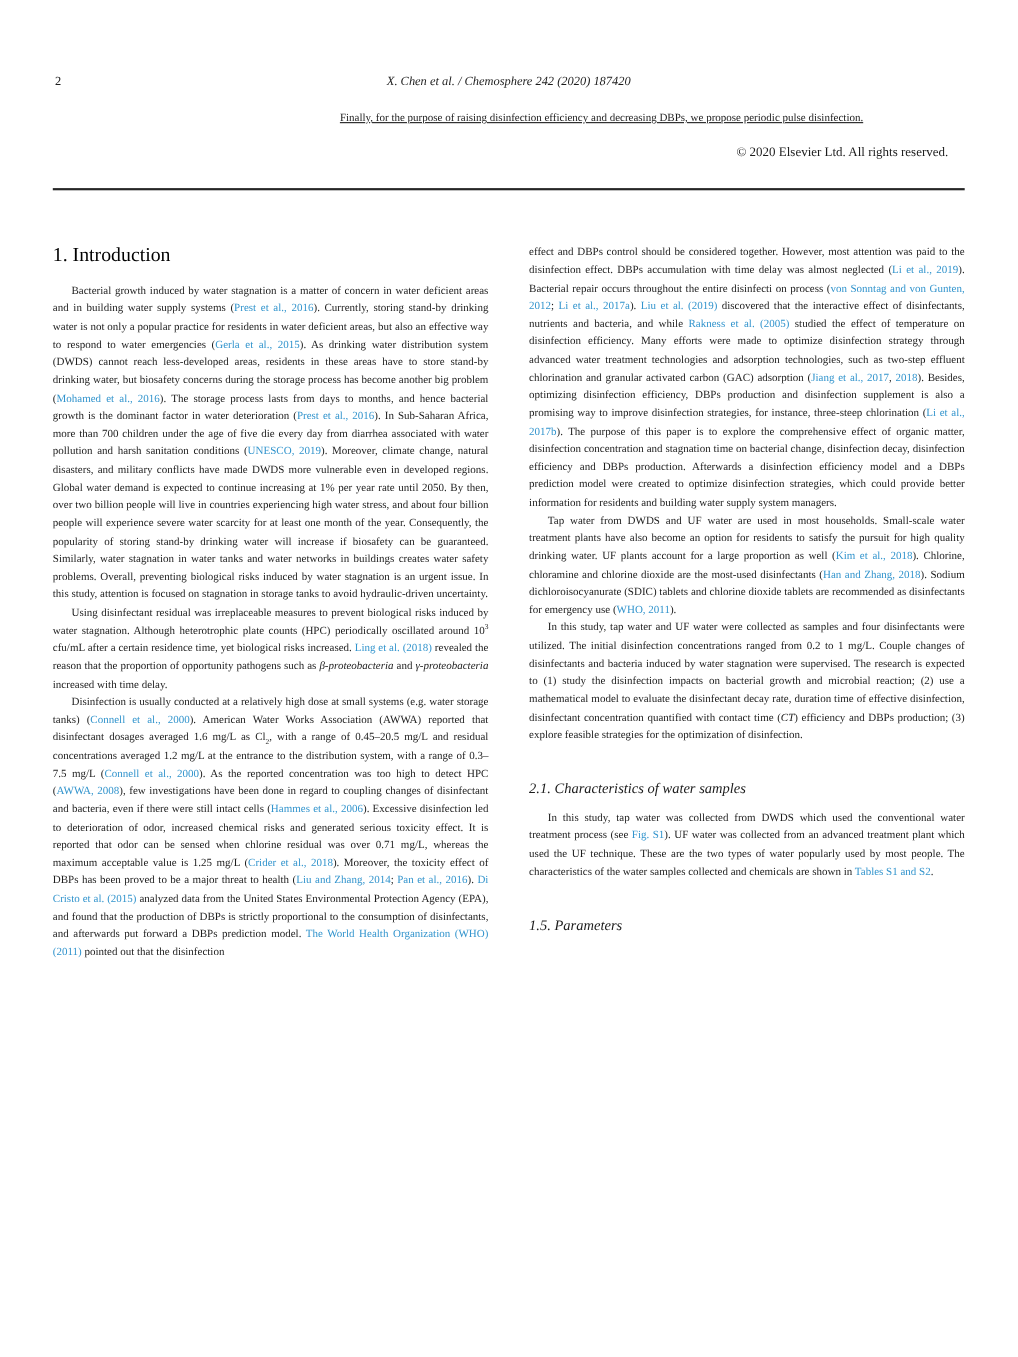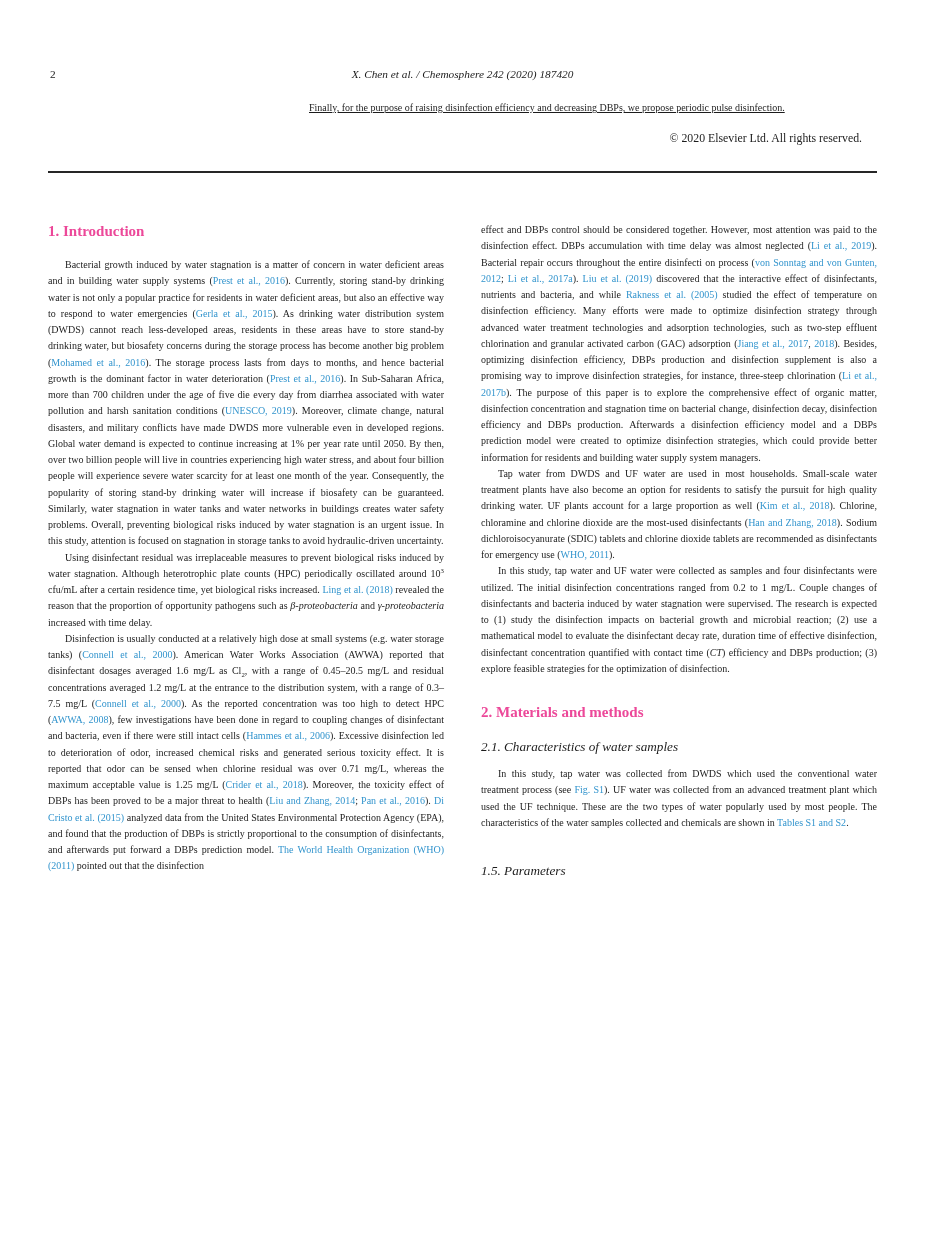--- a/index.html
+++ b/index.html
@@ -15,21 +15,21 @@
   .rights{position:absolute;top:131px;left:309px;width:553px;
           font-size:11.8px;text-align:right;}
   
   .rule{position:absolute;top:171px;left:48px;width:829px;height:2px;
         background:var(--rule-dark,#262626);}
   
   .columns{position:absolute;top:222px;left:48px;width:829px;display:flex;gap:37px;}
   .col{width:396px;}
   .col p{margin:0;font-size:10px;line-height:16.25px;text-align:justify;hyphens:auto;-webkit-hyphens:auto;}
   .col p.indent{text-indent:17px;}
-  .col h2{font-size:15px;line-height:17px;margin:27px 0 17px 0;font-weight:bold;color:#ec4899;}
+  .col h2{font-size:18px;line-height:17px;margin:27px 0 17px 0;font-weight:normal;color:#000000;}
   .col h2:first-child{margin-top:1px;}
   .col h3{font-size:13.2px;line-height:17px;margin:31px 0 11px 0;font-weight:normal;font-style:italic;}
   .col h2 + h3{margin-top:15px;}
   .seg-link{color:var(--link-blue,#3294cd);}
   .seg-i{font-style:italic;}
   .seg-sup{vertical-align:super;font-size:68%;line-height:0;}
   .seg-sub{vertical-align:sub;font-size:68%;line-height:0;}
   .seg-isub{vertical-align:sub;font-size:68%;line-height:0;font-style:italic;}
 </style>
 </head>
@@ -50,19 +50,18 @@
     <div class="col">
         <h2>1. Introduction</h2>
         <p class="indent">Bacterial growth induced by water stagnation is a matter of concern in water deficient areas and in building water supply systems (<span class="seg-link">Prest et al., 2016</span>). Currently, storing stand-by drinking water is not only a popular practice for residents in water deficient areas, but also an effective way to respond to water emergencies (<span class="seg-link">Gerla et al., 2015</span>). As drinking water distribution system (DWDS) cannot reach less-developed areas, residents in these areas have to store stand-by drinking water, but biosafety concerns during the storage process has become another big problem (<span class="seg-link">Mohamed et al., 2016</span>). The storage process lasts from days to months, and hence bacterial growth is the dominant factor in water deterioration (<span class="seg-link">Prest et al., 2016</span>). In Sub-Saharan Africa, more than 700 children under the age of five die every day from diarrhea associated with water pollution and harsh sanitation conditions (<span class="seg-link">UNESCO, 2019</span>). Moreover, climate change, natural disasters, and military conflicts have made DWDS more vulnerable even in developed regions. Global water demand is expected to continue increasing at 1% per year rate until 2050. By then, over two billion people will live in countries experiencing high water stress, and about four billion people will experience severe water scarcity for at least one month of the year. Consequently, the popularity of storing stand-by drinking water will increase if biosafety can be guaranteed. Similarly, water stagnation in water tanks and water networks in buildings creates water safety problems. Overall, preventing biological risks induced by water stagnation is an urgent issue. In this study, attention is focused on stagnation in storage tanks to avoid hydraulic-driven uncertainty.</p>
         <p class="indent">Using disinfectant residual was irreplaceable measures to prevent biological risks induced by water stagnation. Although heterotrophic plate counts (HPC) periodically oscillated around 10<span class="seg-sup">3</span> cfu/mL after a certain residence time, yet biological risks increased. <span class="seg-link">Ling et al. (2018)</span> revealed the reason that the proportion of opportunity pathogens such as <span class="seg-i">β-proteobacteria</span> and <span class="seg-i">γ-proteobacteria</span> increased with time delay.</p>
         <p class="indent">Disinfection is usually conducted at a relatively high dose at small systems (e.g. water storage tanks) (<span class="seg-link">Connell et al., 2000</span>). American Water Works Association (AWWA) reported that disinfectant dosages averaged 1.6 mg/L as Cl<span class="seg-sub">2</span>, with a range of 0.45–20.5 mg/L and residual concentrations averaged 1.2 mg/L at the entrance to the distribution system, with a range of 0.3–7.5 mg/L (<span class="seg-link">Connell et al., 2000</span>). As the reported concentration was too high to detect HPC (<span class="seg-link">AWWA, 2008</span>), few investigations have been done in regard to coupling changes of disinfectant and bacteria, even if there were still intact cells (<span class="seg-link">Hammes et al., 2006</span>). Excessive disinfection led to deterioration of odor, increased chemical risks and generated serious toxicity effect. It is reported that odor can be sensed when chlorine residual was over 0.71 mg/L, whereas the maximum acceptable value is 1.25 mg/L (<span class="seg-link">Crider et al., 2018</span>). Moreover, the toxicity effect of DBPs has been proved to be a major threat to health (<span class="seg-link">Liu and Zhang, 2014</span>; <span class="seg-link">Pan et al., 2016</span>). <span class="seg-link">Di Cristo et al. (2015)</span> analyzed data from the United States Environmental Protection Agency (EPA), and found that the production of DBPs is strictly proportional to the consumption of disinfectants, and afterwards put forward a DBPs prediction model. <span class="seg-link">The World Health Organization (WHO) (2011)</span> pointed out that the disinfection</p>
       </div>
     <div class="col">
         <p>effect and DBPs control should be considered together. However, most attention was paid to the disinfection effect. DBPs accumulation with time delay was almost neglected (<span class="seg-link">Li et al., 2019</span>). Bacterial repair occurs throughout the entire disinfecti on process (<span class="seg-link">von Sonntag and von Gunten, 2012</span>; <span class="seg-link">Li et al., 2017a</span>). <span class="seg-link">Liu et al. (2019)</span> discovered that the interactive effect of disinfectants, nutrients and bacteria, and while <span class="seg-link">Rakness et al. (2005)</span> studied the effect of temperature on disinfection efficiency. Many efforts were made to optimize disinfection strategy through advanced water treatment technologies and adsorption technologies, such as two-step effluent chlorination and granular activated carbon (GAC) adsorption (<span class="seg-link">Jiang et al., 2017</span>, <span class="seg-link">2018</span>). Besides, optimizing disinfection efficiency, DBPs production and disinfection supplement is also a promising way to improve disinfection strategies, for instance, three-steep chlorination (<span class="seg-link">Li et al., 2017b</span>). The purpose of this paper is to explore the comprehensive effect of organic matter, disinfection concentration and stagnation time on bacterial change, disinfection decay, disinfection efficiency and DBPs production. Afterwards a disinfection efficiency model and a DBPs prediction model were created to optimize disinfection strategies, which could provide better information for residents and building water supply system managers.</p>
         <p class="indent">Tap water from DWDS and UF water are used in most households. Small-scale water treatment plants have also become an option for residents to satisfy the pursuit for high quality drinking water. UF plants account for a large proportion as well (<span class="seg-link">Kim et al., 2018</span>). Chlorine, chloramine and chlorine dioxide are the most-used disinfectants (<span class="seg-link">Han and Zhang, 2018</span>). Sodium dichloroisocyanurate (SDIC) tablets and chlorine dioxide tablets are recommended as disinfectants for emergency use (<span class="seg-link">WHO, 2011</span>).</p>
         <p class="indent">In this study, tap water and UF water were collected as samples and four disinfectants were utilized. The initial disinfection concentrations ranged from 0.2 to 1 mg/L. Couple changes of disinfectants and bacteria induced by water stagnation were supervised. The research is expected to (1) study the disinfection impacts on bacterial growth and microbial reaction; (2) use a mathematical model to evaluate the disinfectant decay rate, duration time of effective disinfection, disinfectant concentration quantified with contact time (<span class="seg-i">CT</span>) efficiency and DBPs production; (3) explore feasible strategies for the optimization of disinfection.</p>
-        <h2>2. Materials and methods</h2>
         <h3>2.1. Characteristics of water samples</h3>
         <p class="indent">In this study, tap water was collected from DWDS which used the conventional water treatment process (see <span class="seg-link">Fig. S1</span>). UF water was collected from an advanced treatment plant which used the UF technique. These are the two types of water popularly used by most people. The characteristics of the water samples collected and chemicals are shown in <span class="seg-link">Tables S1 and S2</span>.</p>
         <h3>1.5. Parameters</h3>
       </div>
   </div>
 </div>
 
 </body></html>

